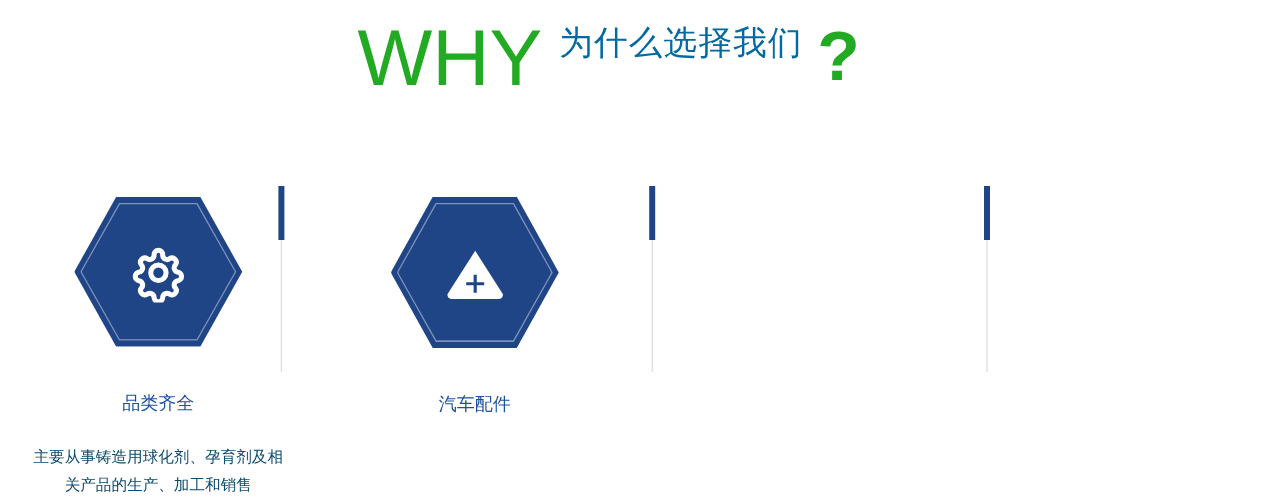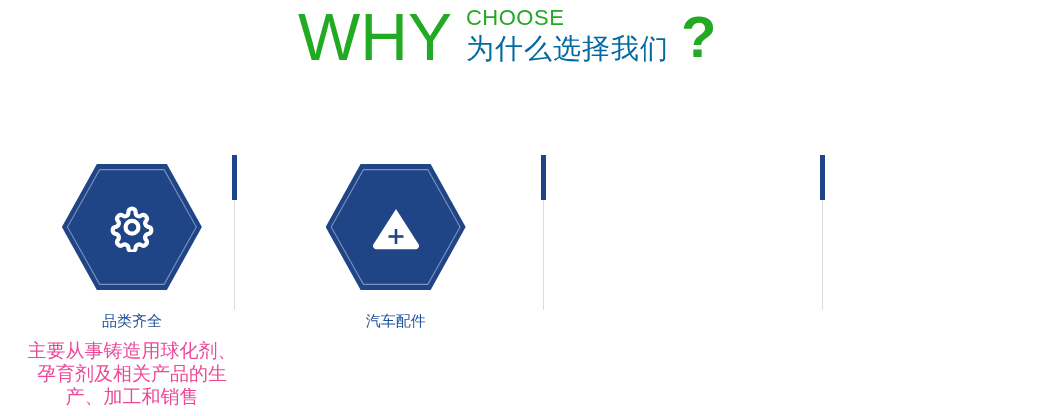--- a/index.html
+++ b/index.html
@@ -12,21 +12,21 @@
     background: #ffffff;
     font-family: "Liberation Sans", "DejaVu Sans", sans-serif;
     overflow: hidden;
     position: relative;
   }
 
   
   .header {
     position: absolute;
     left: 0;
-    top: 0;
+    top: 11px;
     width: 1054px;
     height: 95px;
   }
   .header-inner {
     position: absolute;
     left: 298px;
     top: 2px;
     display: flex;
     align-items: flex-start;
   }
@@ -78,20 +78,21 @@
     width: 1055px;
     height: 266px;
     display: flex;
   }
   .card {
     width: 263.75px;
     position: relative;
     display: flex;
     flex-direction: column;
     align-items: center;
+    gap: 16px;
   }
 
   
   .hex-wrap {
     position: relative;
     width: 140px;
     height: 126px;
     margin-top: 14px;
   }
   .hex {
@@ -132,23 +133,23 @@
     margin-top: 22px;
     font-size: 15px;
     line-height: 18px;
     color: #1d4f9c;
     font-family: "DejaVu Sans", "Liberation Sans", sans-serif;
     text-align: center;
   }
   .card-desc {
     margin-top: 9px;
     width: 215px;
-    font-size: 19px;
+    font-size: 13px;
     line-height: 23px;
-    color: #ec4899;
+    color: #0c4a6e;
     text-align: center;
     font-family: "DejaVu Sans", "Liberation Sans", sans-serif;
   }
 
   
   .divider {
     position: absolute;
     top: 0;
     width: 5px;
     height: 160px;
@@ -173,21 +174,20 @@
   .divider.d2 { left: 541px; }
   .divider.d3 { left: 820px; }
 </style>
 </head>
 <body>
 
 <div class="header">
   <div class="header-inner">
     <span class="why-word">WHY</span>
     <span class="header-stack">
-      <span class="choose-word">CHOOSE</span>
       <span class="cn-title">为什么选择我们</span>
     </span>
     <span class="qmark">?</span>
   </div>
 </div>
 
 <div class="cards">
 
   <div class="divider d1">
     <div class="seg-blue"></div>

